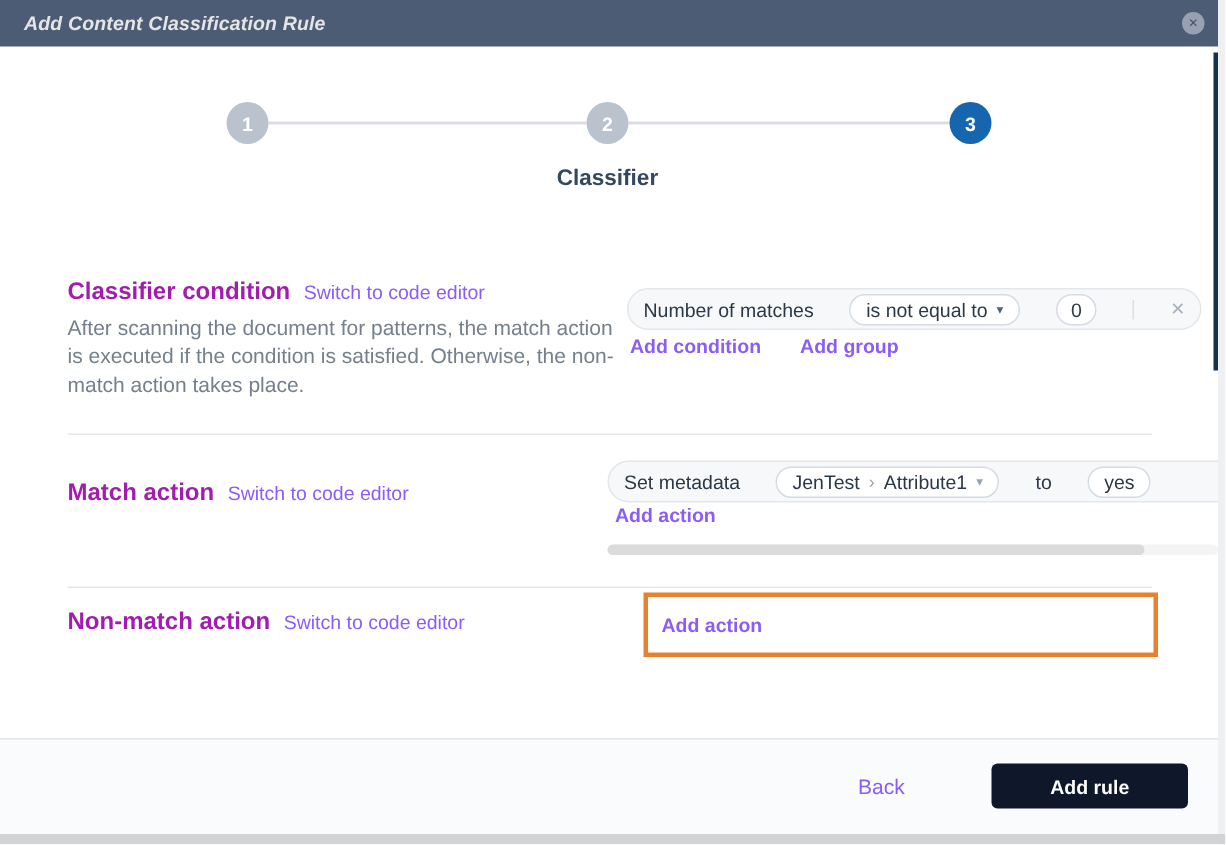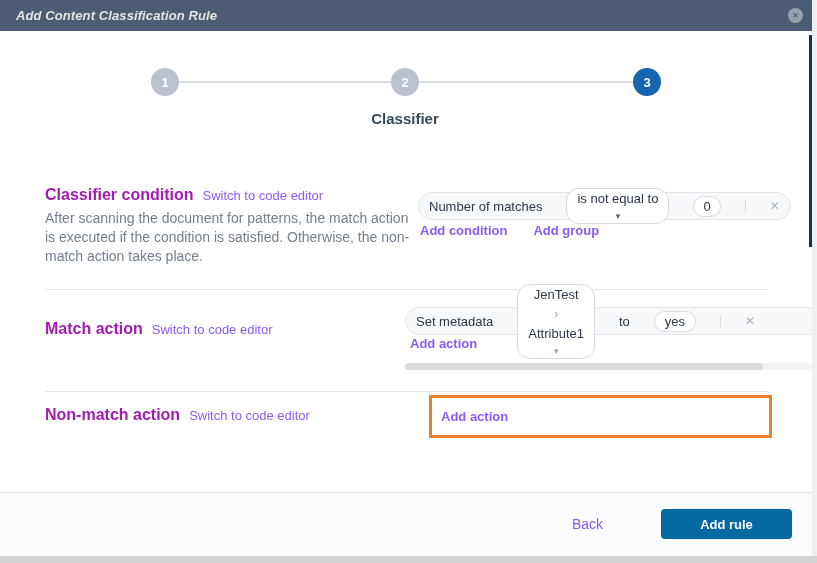--- a/index.html
+++ b/index.html
@@ -43,21 +43,21 @@
     position:absolute;left:45px;top:209px;width:366px;
     font-size:14px;line-height:19px;color:#75808e;
   }
   
   .builder{
     position:absolute;height:28px;background:#f7f8fa;border:1px solid #e3e6ea;border-radius:14px;
     display:flex;align-items:center;padding:0 10px;gap:24px;font-size:13px;color:#2b3847;white-space:nowrap;
   }
   .pill{
     background:#fff;border:1px solid #d7dce2;border-radius:13px;padding:2px 10px;
-    display:inline-flex;align-items:center;gap:6px;font-size:13px;color:#2b3847;cursor:pointer;flex-direction:column;
+    display:inline-flex;align-items:center;gap:6px;font-size:13px;color:#2b3847;cursor:pointer;
   }
   .caret{font-size:9px;color:#51627a;line-height:1;}
   .caret.light{color:#9aa4b0;}
   .sep-bar{width:1px;height:13px;background:#dadfe4;}
   .remove-x{color:#a9b2bc;font-size:12px;cursor:pointer;line-height:1;}
   .links-row{position:absolute;display:flex;gap:26px;font-size:13px;font-weight:bold;}
   .divider{position:absolute;left:45px;width:723px;height:1px;background:#e5e7e9;}
   
   .hscroll-track{position:absolute;left:405px;top:363px;width:407px;height:7px;border-radius:4px;background:#f4f4f5;}
   .hscroll-thumb{position:absolute;left:0;top:0;width:358px;height:7px;border-radius:4px;background:#dbdbdc;cursor:pointer;}
@@ -67,21 +67,21 @@
     border:3px solid #e8812d;background:#fff;display:flex;align-items:center;padding-left:9px;
   }
   
   .modal-footer{
     position:absolute;left:0;top:492px;width:812px;height:64px;
     background:#fafbfc;border-top:1px solid #e1e3e6;
   }
   .back-link{position:absolute;left:572px;top:516px;font-size:14px;}
   .primary-btn{
     position:absolute;left:661px;top:509px;width:131px;height:30px;border:none;border-radius:4px;
-    background:#0369a1;color:#fff;font-size:13px;font-weight:bold;cursor:pointer;
+    background:#0f172a;color:#fff;font-size:13px;font-weight:bold;cursor:pointer;
     display:flex;align-items:center;justify-content:center;
     font-family:"Liberation Sans","DejaVu Sans",sans-serif;
   }
   
   .right-sliver{position:absolute;left:812px;top:0;width:5px;height:563px;background:#eff0f1;}
   .vscroll-thumb{position:absolute;left:809px;top:35px;width:3px;height:212px;background:#16314b;z-index:5;cursor:pointer;}
   .bottom-strip{position:absolute;left:0;top:556px;width:817px;height:7px;background:#d2d3d5;}
 </style>
 </head>
 <body>

